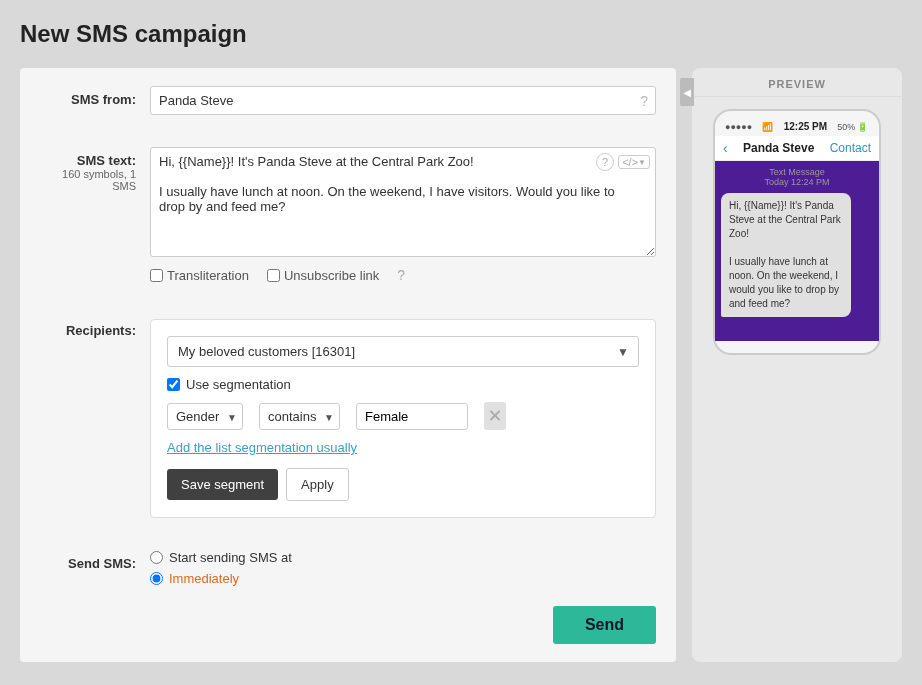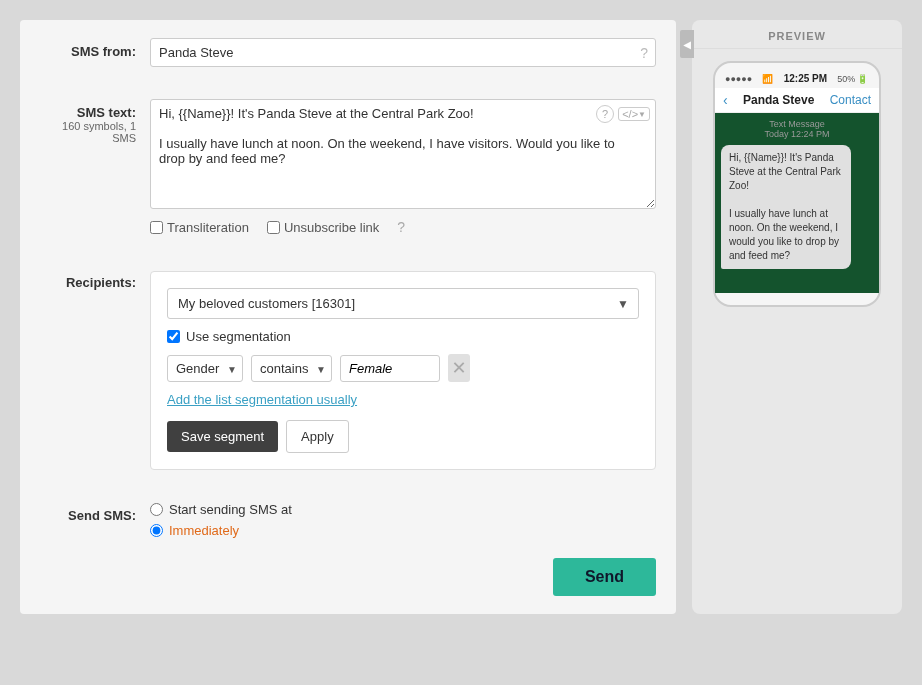--- a/index.html
+++ b/index.html
@@ -177,21 +177,21 @@
       display: flex;
       align-items: center;
       gap: 6px;
       margin-top: 10px;
       font-size: 13px;
       color: #333;
     }
     .segmentation-row {
       display: flex;
       align-items: flex-end;
-      gap: 8px;
+      gap: 16px;
       margin-top: 10px;
       flex-wrap: wrap;
     }
     .seg-select {
       border: 1px solid #ccc;
       border-radius: 3px;
       padding: 5px 24px 5px 8px;
       font-size: 13px;
       background: #fff;
       color: #333;
@@ -202,22 +202,21 @@
     }
     .seg-select-wrap {
       position: relative;
       display: inline-block;
     }
     .seg-input {
       border: 1px solid #ccc;
       border-radius: 3px;
       padding: 5px 8px;
       font-size: 13px;
-      width: 100px;
-      font-style: italic;
+      width: 112px;
     }
     .seg-remove-btn {
       background: none;
       border: none;
       cursor: pointer;
       color: #aaa;
       font-size: 16px;
       line-height: 1;
       padding: 0;
     }
@@ -349,21 +348,21 @@
     .phone-contact-name {
       font-size: 12px;
       font-weight: bold;
       color: #222;
     }
     .phone-contact-link {
       font-size: 12px;
       color: #3a8fc4;
     }
     .phone-msg-area {
-      background: #14532d;
+      background: #4c1d95;
       padding: 6px 6px;
       min-height: 180px;
     }
     .phone-msg-time {
       text-align: center;
       font-size: 9px;
       color: #999;
       margin-bottom: 6px;
     }
     .phone-msg-time span {
@@ -382,20 +381,21 @@
     }
 
     input[type="checkbox"] {
       cursor: pointer;
     }
   </style>
 </head>
 <body>
 
 <div class="page-container">
+  <h1 class="page-title">New SMS campaign</h1>
 
   <div class="main-layout">
 
     <div class="form-panel">
 
       <div class="form-row">
         <div class="form-label">SMS from:</div>
         <div class="form-control-wrap">
           <div class="input-with-icon">
             <input type="text" value="Panda Steve" style="width: 100%; border: 1px solid rgb(204, 204, 204); border-radius: 3px; padding: 6px 28px 6px 8px; font-size: 13px; background: rgb(255, 255, 255); color: rgb(51, 51, 51);">

